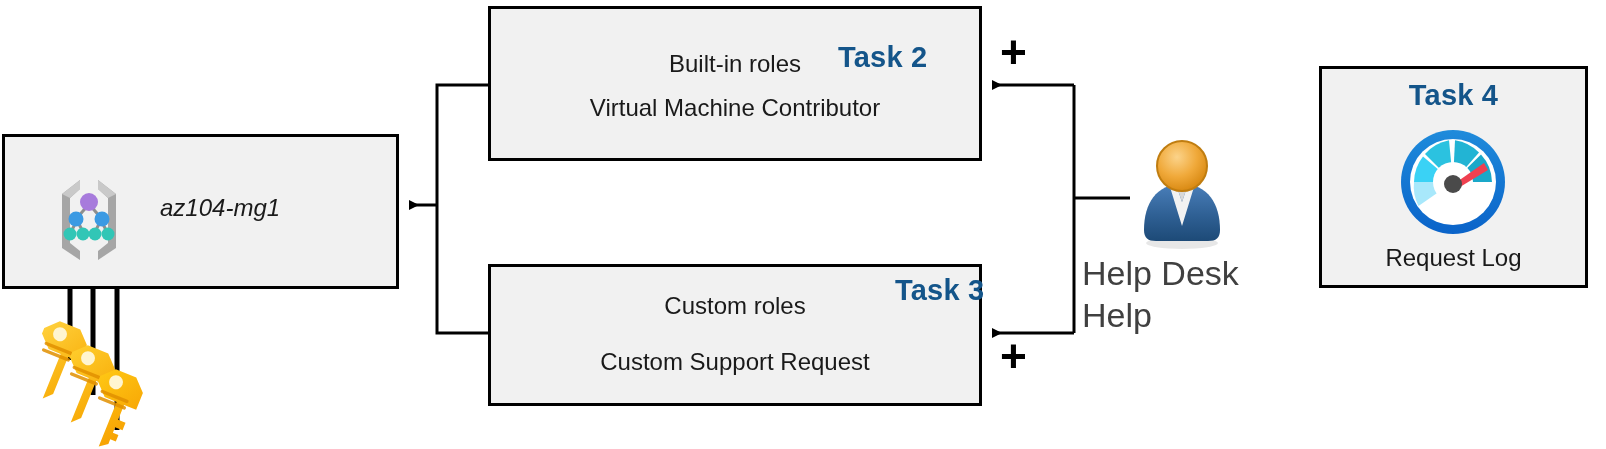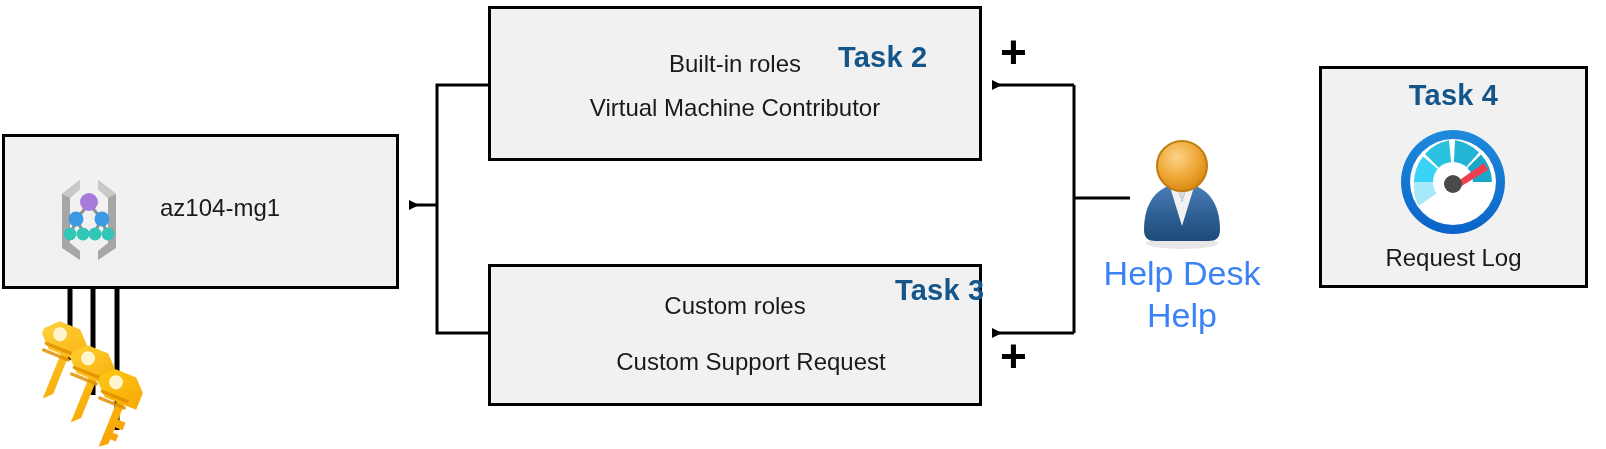--- a/index.html
+++ b/index.html
@@ -56,22 +56,22 @@
     line-height: 1;
     font-family: "Liberation Sans", sans-serif;
   }
   .icon-wrap {
     position: absolute;
   }
   .caption {
     position: absolute;
     font-size: 34px;
     line-height: 42px;
-    color: #3b82f6;
-    text-align: center;
+    color: #404040;
+    text-align: left;
     white-space: nowrap;
   }
 </style>
 </head>
 <body>
 
 <div id="canvas">
 
   <svg class="svg-layer" viewBox="0 0 1606 449">
     <defs>
@@ -126,37 +126,37 @@
       <circle cx="41" cy="30" r="9" fill="#a77bdc"></circle>
       <circle cx="28" cy="47" r="7.5" fill="#3b9ae3"></circle>
       <circle cx="54" cy="47" r="7.5" fill="#3b9ae3"></circle>
       <circle cx="22" cy="62" r="6.5" fill="#32c6b6"></circle>
       <circle cx="35" cy="62" r="6.5" fill="#32c6b6"></circle>
       <circle cx="47" cy="62" r="6.5" fill="#32c6b6"></circle>
       <circle cx="60" cy="62" r="6.5" fill="#32c6b6"></circle>
     </svg>
   </div>
 
-  <div class="body-text" style="left:160px; top:186px; width:220px; text-align:left;">az104-mg1</div>
+  <div class="body-text" style="left:160px; top:186px; width:220px; text-align:left;font-style:italic;">az104-mg1</div>
 
   <div class="box" style="left:488px; top:6px; width:494px; height:155px;"></div>
 
   <div class="task-label" style="left:838px; top:17px;margin-top:24px;">Task 2</div>
 
   <div class="body-text" style="left:488px; top:42px; width:494px;">Built-in roles</div>
 
   <div class="body-text" style="left:488px; top:86px; width:494px;">Virtual Machine Contributor</div>
 
   <div class="box" style="left:488px; top:264px; width:494px; height:142px;"></div>
 
   <div class="task-label" style="left:884px; top:274px;margin-left:11px;">Task 3</div>
 
   <div class="body-text" style="left:488px; top:284px; width:494px;">Custom roles</div>
 
-  <div class="body-text" style="left:488px; top:340px; width:494px;padding-left:16px;">Custom Support Request</div>
+  <div class="body-text" style="left:488px; top:340px; width:494px;">Custom Support Request</div>
 
   <div class="plus" style="left:1000px; top:29px;">+</div>
 
   <div class="plus" style="left:1000px; top:333px;">+</div>
 
   <div class="icon-wrap" style="left:1132px; top:140px; width:100px; height:110px;">
     <svg viewBox="0 0 100 110" width="100" height="110">
       <defs>
         <radialGradient id="headG" cx="40%" cy="32%" r="72%">
           <stop offset="0%" stop-color="#fbd38a"></stop>

